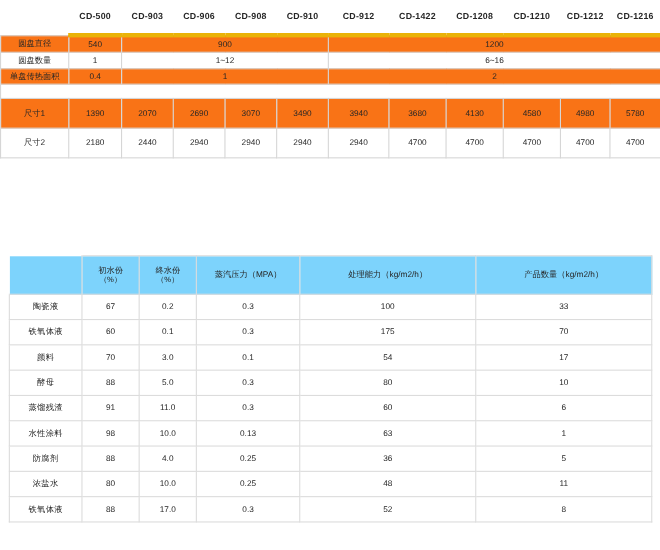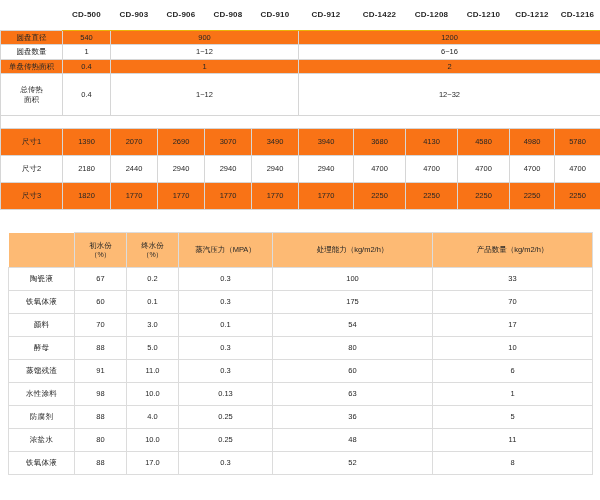--- a/index.html
+++ b/index.html
@@ -41,21 +41,21 @@
     padding: 2px 1px;
     line-height: 1.25;
     font-weight: normal;
     color: #262626;
     word-break: break-all;
   }
   table.spec thead th {
     border-top: none;
     border-left: none;
     border-right: none;
-    border-bottom: 1px solid #eab308;
+    border-bottom: 4px solid #eab308;
     background: #ffffff;
     font-weight: bold;
     font-size: 8px;
     height: 26px;
     letter-spacing: 0.2px;
   }
   table.spec thead th.corner {
     border: none;
   }
   .rowlabel {
@@ -103,21 +103,21 @@
     text-align: center;
     vertical-align: middle;
     padding: 3px 1px;
     line-height: 1.3;
     font-weight: normal;
     color: #262626;
   }
   table.cap thead th {
     height: 28px;
     font-weight: normal;
-    background: #fdba74;
+    background: #7dd3fc;
     font-size: 7.5px;
   }
   table.cap thead th .sub {
     display: block;
     font-size: 7px;
   }
   table.cap tbody td {
     height: 16px;
   }
   table.cap tbody td.name {
@@ -184,29 +184,20 @@
           <td class="r-white" colspan="6">6~16</td>
         </tr>
 
         <tr>
           <td class="rowlabel r-gray">单盘传热面积</td>
           <td class="r-gray">0.4</td>
           <td class="r-gray" colspan="4">1</td>
           <td class="r-gray" colspan="6">2</td>
         </tr>
 
-        <tr class="tall">
-          <td class="rowlabel r-white">
-            <span>总传热</span><br>
-            <span>面积</span>
-          </td>
-          <td class="r-white">0.4</td>
-          <td class="r-white" colspan="4">1~12</td>
-          <td class="r-white" colspan="6">12~32</td>
-        </tr>
 
         <tr class="spacer-row">
           <td colspan="12"></td>
         </tr>
 
         <tr class="sizerow">
           <td class="rowlabel r-gray">尺寸1</td>
           <td class="r-gray">1390</td>
           <td class="r-gray">2070</td>
           <td class="r-gray">2690</td>
@@ -228,34 +219,20 @@
           <td class="r-white">2940</td>
           <td class="r-white">2940</td>
           <td class="r-white">2940</td>
           <td class="r-white">4700</td>
           <td class="r-white">4700</td>
           <td class="r-white">4700</td>
           <td class="r-white">4700</td>
           <td class="r-white">4700</td>
         </tr>
 
-        <tr class="sizerow">
-          <td class="rowlabel r-gray">尺寸3</td>
-          <td class="r-gray">1820</td>
-          <td class="r-gray">1770</td>
-          <td class="r-gray">1770</td>
-          <td class="r-gray">1770</td>
-          <td class="r-gray">1770</td>
-          <td class="r-gray">1770</td>
-          <td class="r-gray">2250</td>
-          <td class="r-gray">2250</td>
-          <td class="r-gray">2250</td>
-          <td class="r-gray">2250</td>
-          <td class="r-gray">2250</td>
-        </tr>
       </tbody>
     </table>
   </div>
 
   <div class="cap-wrap">
     <table class="cap">
       <colgroup>
         <col style="width:66px">
         <col style="width:52px">
         <col style="width:52px">

